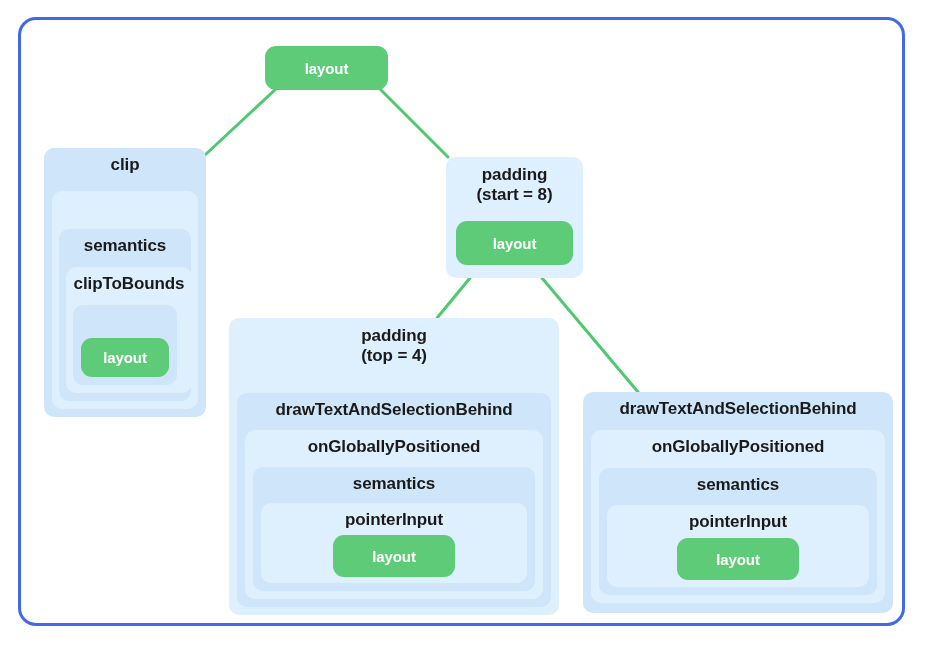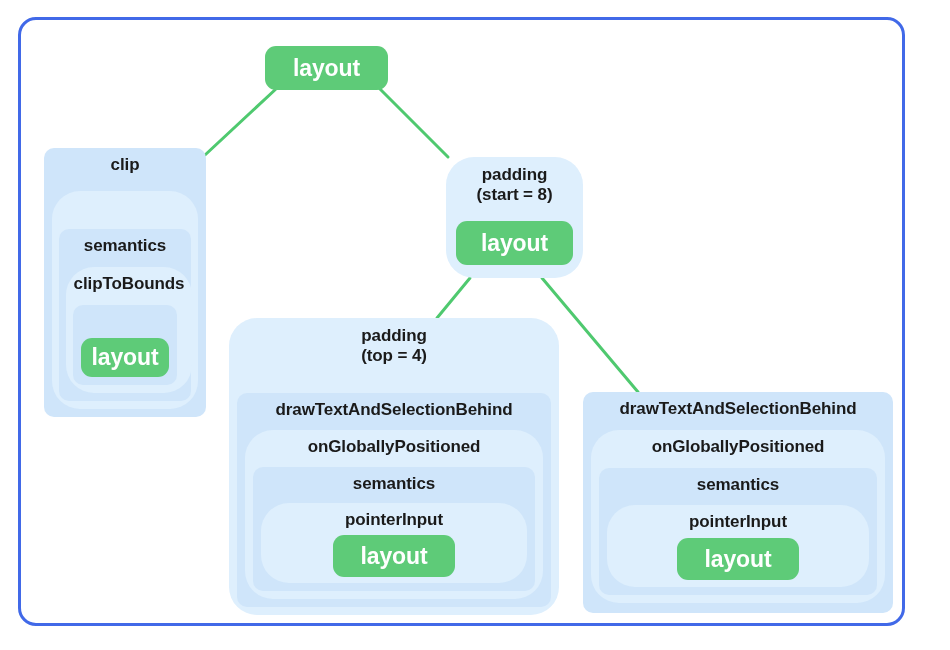--- a/index.html
+++ b/index.html
@@ -36,38 +36,38 @@
   }
 
   
   .node {
     position: absolute;
     box-sizing: border-box;
     border-radius: 10px;
     text-align: center;
   }
   .lvl-a { background: #cfe5fa; }
-  .lvl-b { background: #deeffd; border-radius: 28px; }
+  .lvl-b { background: #deeffd; }
 
   .node-label {
     font-size: 17px;
     font-weight: 700;
     color: #1a1a1a;
     line-height: 1.16;
     padding: 7px 4px 6px 4px;
     white-space: pre-line;
     letter-spacing: -0.1px;
   }
   .node-label.two-line { padding: 8px 4px 5px 4px; }
 
   .leaf {
     border-radius: 11px;
     background: #5ecb78;
     color: #ffffff;
-    font-size: 23px;
+    font-size: 15px;
     font-weight: 600;
     display: flex;
     align-items: center;
     justify-content: center;
     letter-spacing: -0.1px;
   }
 
   
   .leaf-abs { position: absolute; }
 </style>

